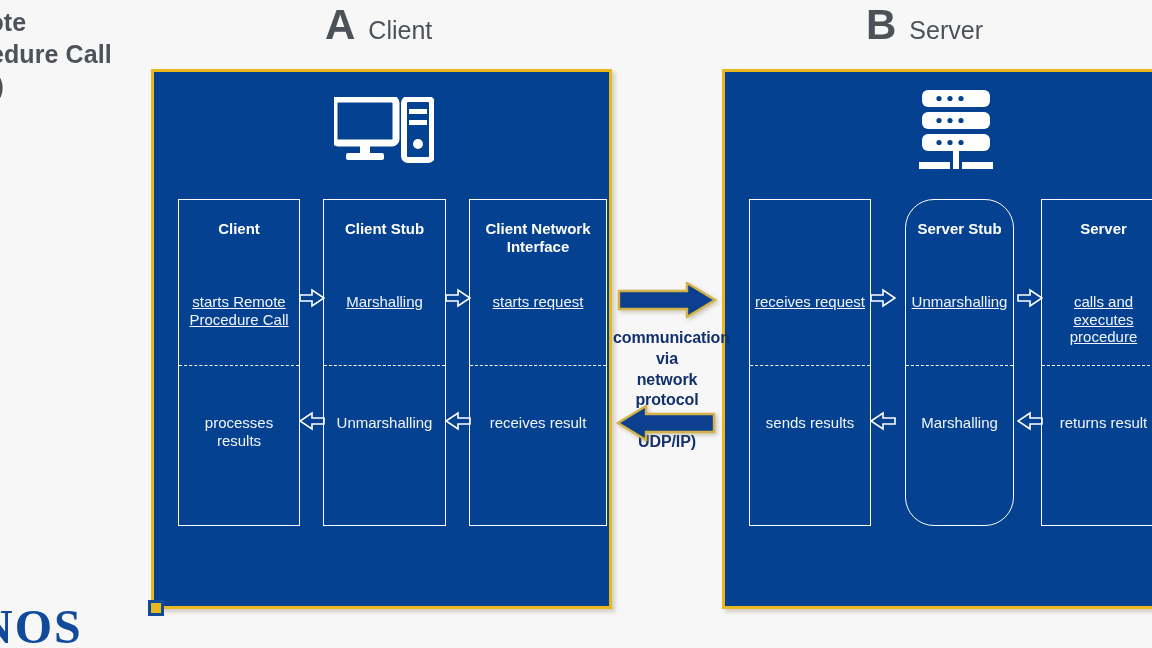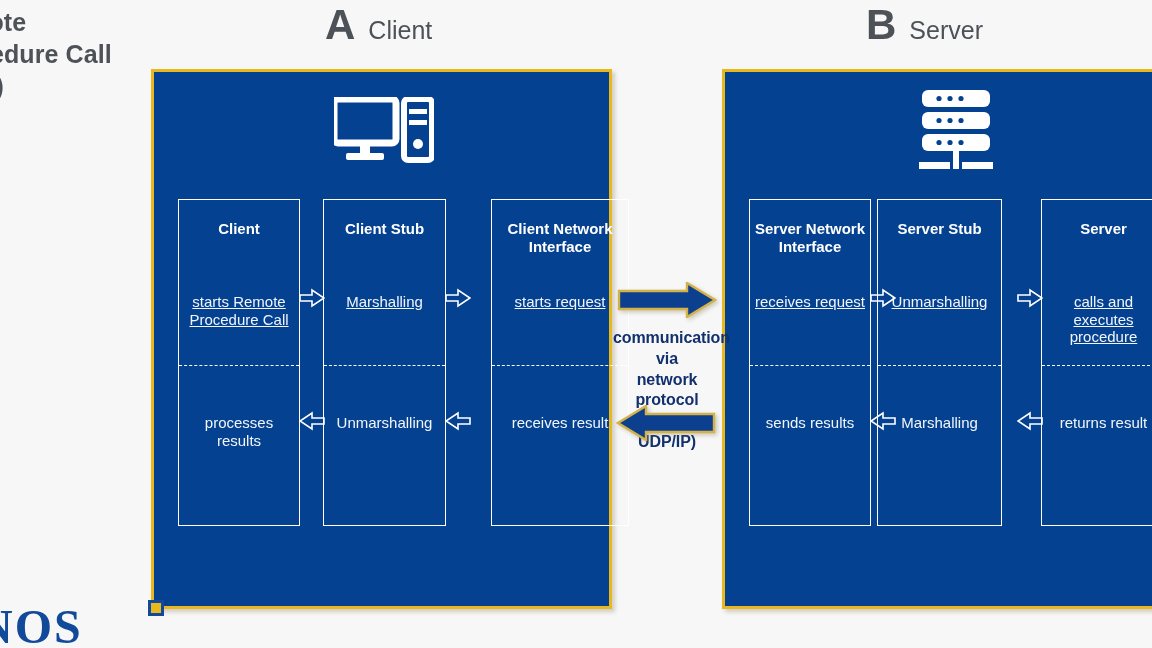--- a/index.html
+++ b/index.html
@@ -103,24 +103,24 @@
   .colbox .divider{
     position:absolute;
     left:0;right:0;
     top:165px;
     border-top:1.4px dashed #ffffff;
   }
 
   
   #box-client      {left:24px;  width:122px;}
   #box-client-stub {left:169px; width:123px;}
-  #box-client-net  {left:315px; width:138px;margin-left:22px;}
+  #box-client-net  {left:315px; width:138px;}
   
   #box-server-net  {left:24px;  width:122px;}
-  #box-server-stub {left:152px; width:125px;}
+  #box-server-stub {left:180px; width:109px;border-radius:29px;}
   #box-server      {left:316px; width:125px;}
 
   
   .hollow-arrow{
     position:absolute;
     width:26px;height:20px;
   }
 
   
   #comm-block{
@@ -239,21 +239,20 @@
     <circle cx="22" cy="52.5" r="2.6" fill="#044190"></circle>
     <circle cx="33" cy="52.5" r="2.6" fill="#044190"></circle>
     <circle cx="44" cy="52.5" r="2.6" fill="#044190"></circle>
     <rect x="36" y="61" width="6" height="11" fill="#ffffff"></rect>
     <rect x="2" y="72" width="31" height="7" fill="#ffffff"></rect>
     <rect x="36" y="72" width="6" height="7" fill="#ffffff"></rect>
     <rect x="45" y="72" width="31" height="7" fill="#ffffff"></rect>
   </svg>
 
   <div class="colbox" id="box-server-net">
-    <div class="ttl">Server Network Interface</div>
     <div class="upper-txt">receives request</div>
     <div class="divider"></div>
     <div class="lower-txt">sends results</div>
   </div>
 
   <div class="colbox" id="box-server-stub">
     <div class="ttl">Server Stub</div>
     <div class="upper-txt">Unmarshalling</div>
     <div class="divider"></div>
     <div class="lower-txt">Marshalling</div>

